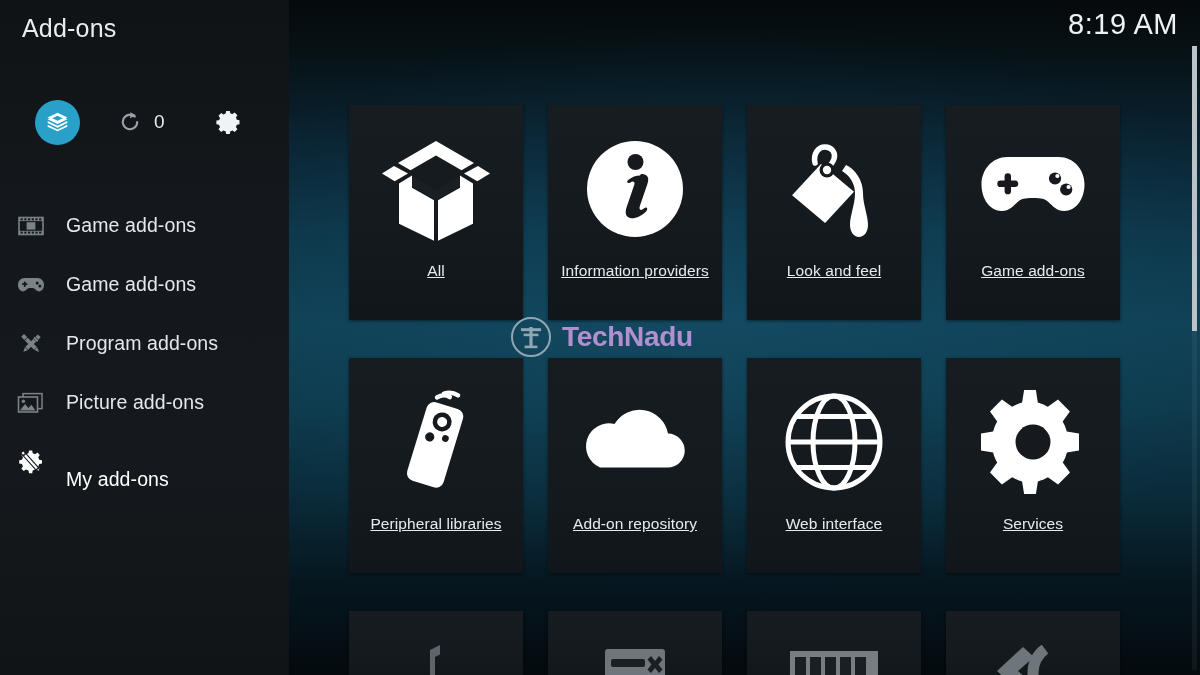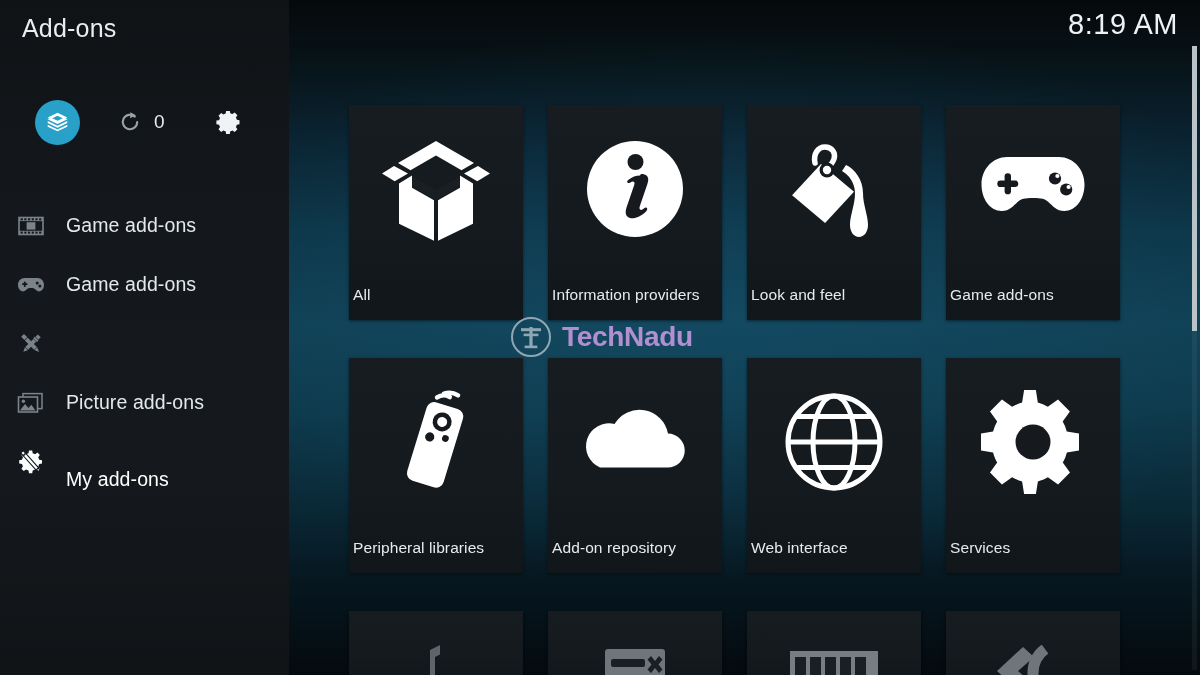--- a/index.html
+++ b/index.html
@@ -74,23 +74,23 @@
     width:174px; height:215px;
     background:linear-gradient(to bottom,#171c21 0%,#141a1e 55%,#11161a 100%);
     position:relative;
     box-shadow:0 1px 3px rgba(0,0,0,.5);
   }
   .tile-ico {
     position:absolute; left:0; right:0; top:0; height:168px;
     display:flex; align-items:center; justify-content:center;
   }
   .tile-label {
-    position:absolute; left:4px; right:4px; bottom:16px;
-    font-size:15.5px; color:#e6ebee; letter-spacing:.1px;
-    white-space:nowrap; overflow:hidden;
+    position:absolute; left:4px; right:4px; bottom:40px;
+    text-align:center; font-size:15.5px; color:#e6ebee; letter-spacing:.1px;
+    white-space:nowrap; overflow:hidden;text-decoration:underline;
   }
   .row.cut .tile { height:72px; overflow:hidden; }
   .row.cut .tile-ico { height:auto; top:34px; }
 
   
   #watermark {
     position:absolute; left:510px; top:316px; z-index:7;
     display:flex; align-items:center; gap:10px;
     opacity:.72;
   }
@@ -198,20 +198,21 @@
             <path fill="#7b8389" d="M12.1 20.6h4L14.1 25.4z"></path>
           </g>
           <g transform="rotate(45 14 14)">
             <rect x="12.1" y="2.4" width="4" height="3.4" fill="#7b8389"></rect>
             <rect x="11.5" y="6.2" width="5.2" height="2.2" fill="#7b8389"></rect>
             <rect x="12.1" y="8.8" width="4" height="11.4" fill="#7b8389"></rect>
             <path fill="#7b8389" d="M12.1 20.6h4L14.1 25z"></path>
           </g>
         </svg>
       </span>
+      <span class="nav-label">Program add-ons</span>
     </div>
 
     <div class="nav-item">
       <span class="nav-ico">
         <svg width="28" height="24" viewBox="0 0 28 24">
           <rect x="6" y="2.6" width="19" height="15" fill="none" stroke="#7b8389" stroke-width="1.5"></rect>
           <rect x="1.5" y="6" width="19" height="15" fill="#14181c" stroke="#7b8389" stroke-width="1.6"></rect>
           <circle cx="6.4" cy="10.2" r="1.7" fill="#7b8389"></circle>
           <path fill="#7b8389" d="M2.9 19.4 8.1 13l3.3 3.9 3-3.2 4.1 5.7z"></path>
         </svg>

